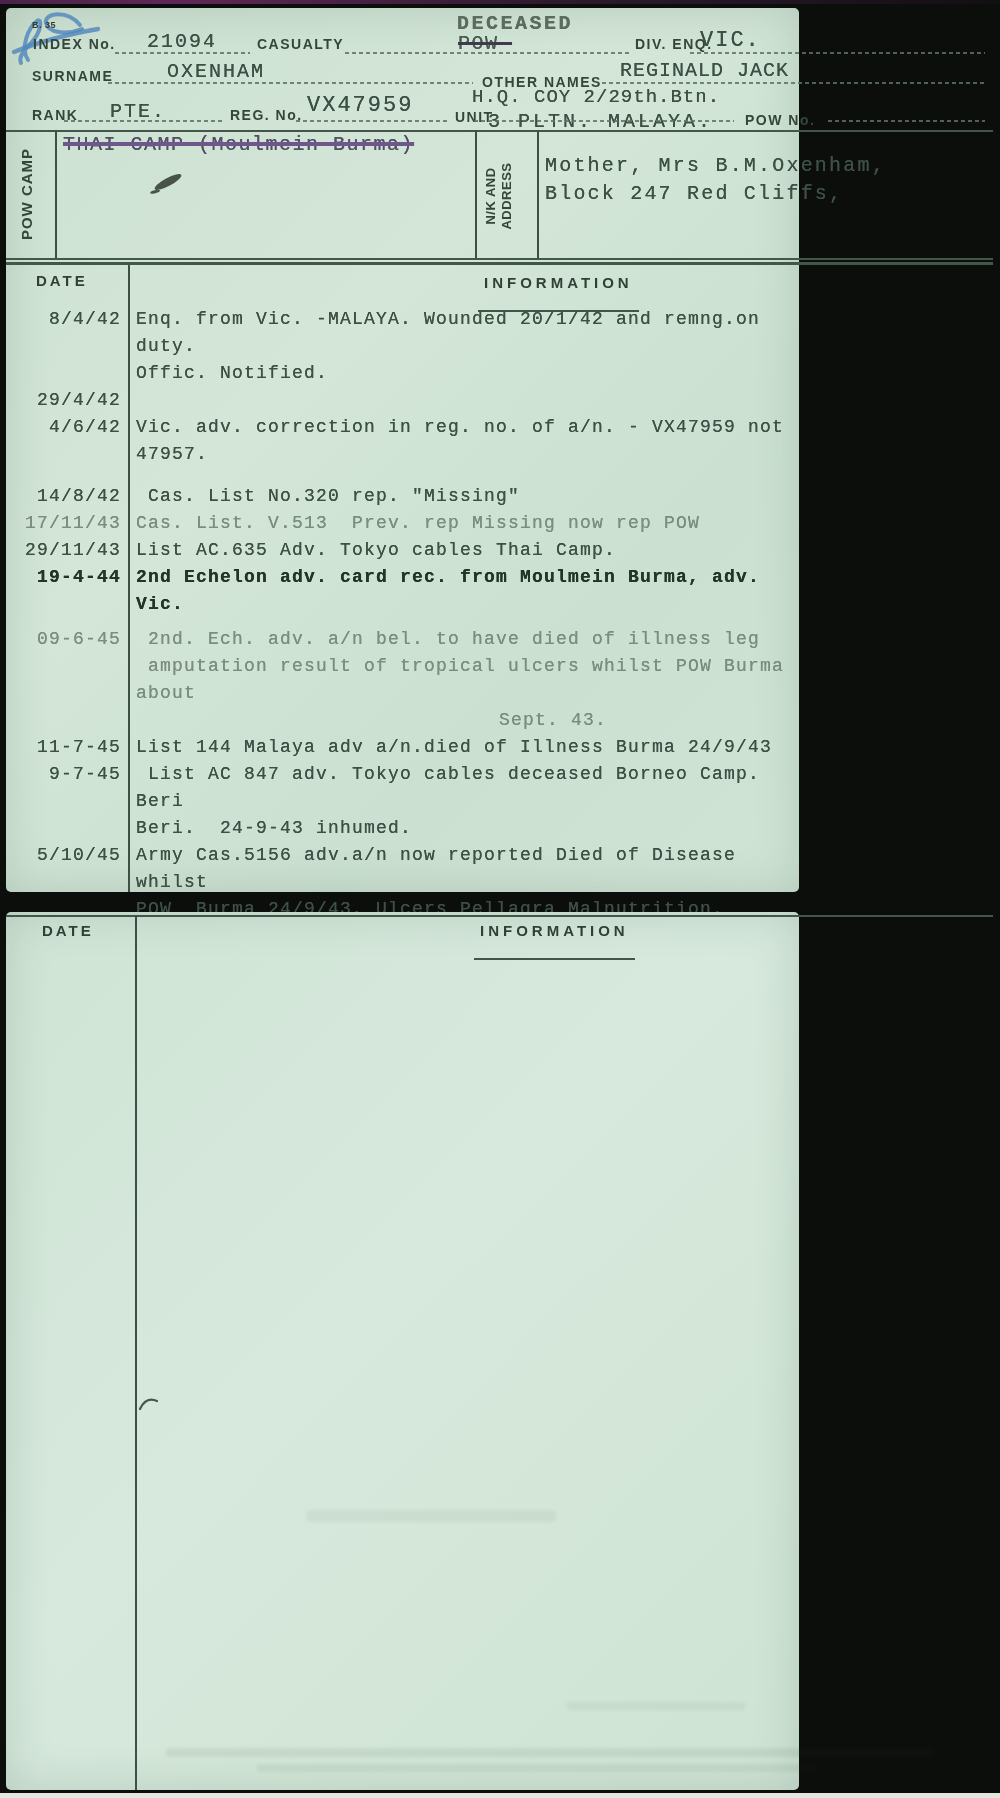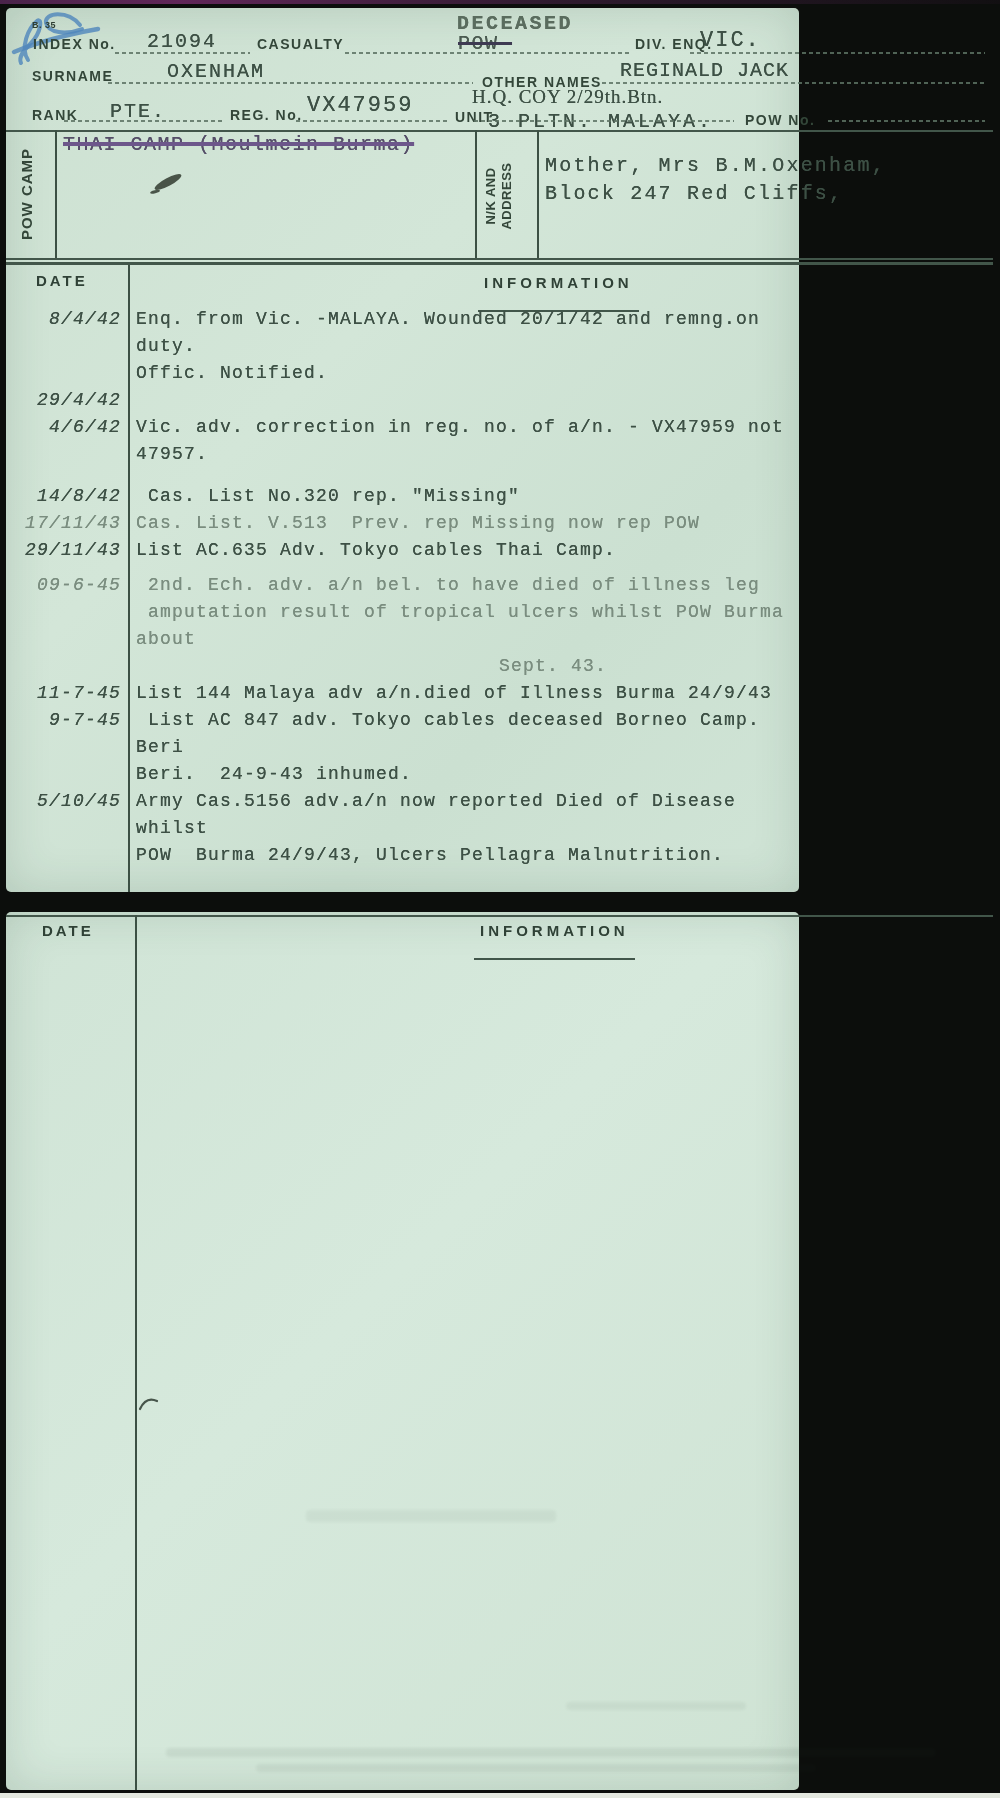--- a/index.html
+++ b/index.html
@@ -31,21 +31,21 @@
   .hline{position:absolute;background:var(--rule);}
   .vline{position:absolute;width:2px;background:#3c5044;}
 
   .stamp-deceased{left:451px;top:4px;font-size:20px;letter-spacing:2.5px;color:var(--stamp);font-weight:700;}
   .val-index{left:141px;top:22px;font-size:20px;letter-spacing:2px;text-align:center;}
   .val-casualty{left:452px;top:24px;font-size:20px;letter-spacing:1.5px;
        text-decoration:line-through;text-decoration-thickness:3px;text-decoration-color:#3e3a52;color:#4a5a50;}
   .val-divenq{left:694px;top:20px;font-size:22px;letter-spacing:2px;}
   .val-surname{left:161px;top:52px;font-size:20px;letter-spacing:2px;}
   .val-othernames{left:614px;top:51px;font-size:20px;letter-spacing:1px;}
-  .val-unitnote{left:466px;top:78px;font-size:19px;letter-spacing:1px;font-family:Liberation Serif, serif;}
+  .val-unitnote{left:466px;top:78px;font-size:19px;letter-spacing:1px;}
   .val-rank{left:104px;top:92px;font-size:20px;letter-spacing:2px;}
   .val-regno{left:301px;top:85px;font-size:22px;letter-spacing:2px;}
   .val-unit{left:482px;top:102px;font-size:20px;letter-spacing:3px;}
 
   .form-ref{position:absolute;left:26px;top:12px;font-size:9px;font-weight:700;
        letter-spacing:.5px;color:#2e3e33;}
   .pencil{position:absolute;left:0;top:0;width:120px;height:62px;}
 
   .vlabel{position:absolute;font-weight:700;color:var(--ink-label);text-align:center;
        transform:rotate(-90deg);}
@@ -67,21 +67,21 @@
        border-bottom:2px solid #41564a;padding:0 6px 19px 6px;}
   .card-front .thead-date{left:30px;top:264px;}
   .card-front .thead-info{left:472px;top:266px;}
   .card-back .thead-date{left:36px;top:10px;}
   .card-back .thead-info{left:468px;top:10px;}
 
   .tbl-rows{position:absolute;left:0;top:298px;right:4px;}
   .trow{display:flex;font-family:"Liberation Mono","DejaVu Sans Mono",monospace;
        font-size:18px;line-height:27px;letter-spacing:1.2px;color:var(--ink-typed);}
   .trow .tdate{flex:none;width:122px;text-align:right;padding-right:7px;box-sizing:border-box;
-       white-space:nowrap;text-shadow:0 0 .6px currentColor;font-style:italic;}
+       white-space:nowrap;text-shadow:0 0 .6px currentColor;}
   .trow .tinfo{flex:1;padding-left:8px;white-space:pre-wrap;text-shadow:0 0 .6px currentColor;}
   .trow.emph-bold{color:var(--ink-bold);font-weight:700;}
   .trow.emph-faded{color:var(--ink-faded);}
   .trow.gap-large{margin-top:15px;}
   .trow.gap-small{margin-top:8px;}
   .line-right{text-align:right;padding-right:188px;}
 
   .squiggle{position:absolute;left:132px;top:482px;width:22px;height:18px;}
   .smudge{position:absolute;background:#2a3a2e;filter:blur(1.5px);border-radius:4px;}
 </style>
@@ -169,20 +169,24 @@
           <div class="tinfo"><div class="line"> Cas. List No.320 rep. "Missing"</div></div>
         </div>
         <div class="trow emph-faded">
           <div class="tdate">17/11/43</div>
           <div class="tinfo"><div class="line">Cas. List. V.513  Prev. rep Missing now rep POW</div></div>
         </div>
         <div class="trow">
           <div class="tdate">29/11/43</div>
           <div class="tinfo"><div class="line">List AC.635 Adv. Tokyo cables Thai Camp.</div></div>
         </div>
+        <div class="trow emph-bold">
+          <div class="tdate">19-4-44</div>
+          <div class="tinfo"><div class="line">2nd Echelon adv. card rec. from Moulmein Burma, adv. Vic.</div></div>
+        </div>
         <div class="trow emph-faded gap-small">
           <div class="tdate">09-6-45</div>
           <div class="tinfo"><div class="line"> 2nd. Ech. adv. a/n bel. to have died of illness leg</div><div class="line"> amputation result of tropical ulcers whilst POW Burma about</div><div class="line line-right">Sept. 43.</div></div>
         </div>
         <div class="trow">
           <div class="tdate">11-7-45</div>
           <div class="tinfo"><div class="line">List 144 Malaya adv a/n.died of Illness Burma 24/9/43</div></div>
         </div>
         <div class="trow">
           <div class="tdate">9-7-45</div>

